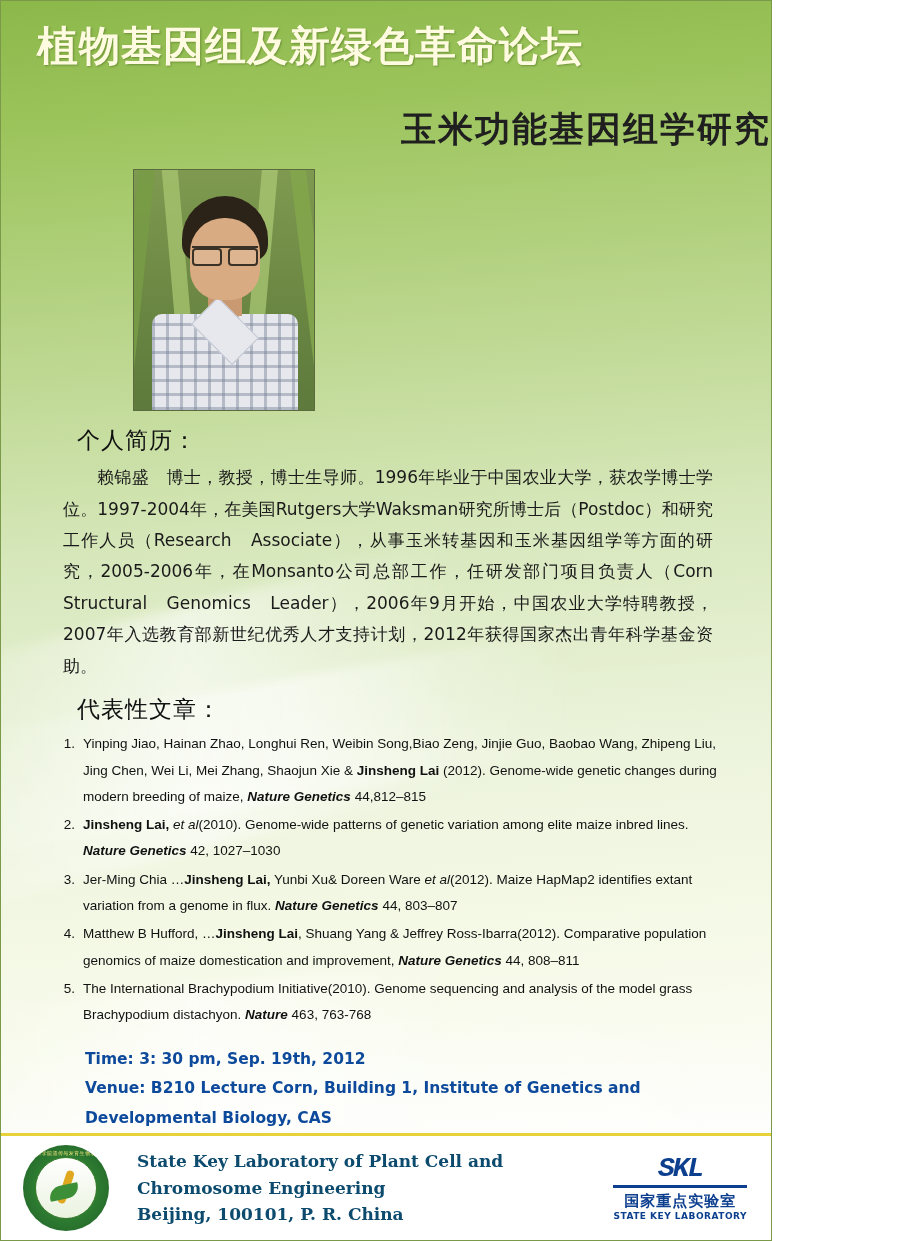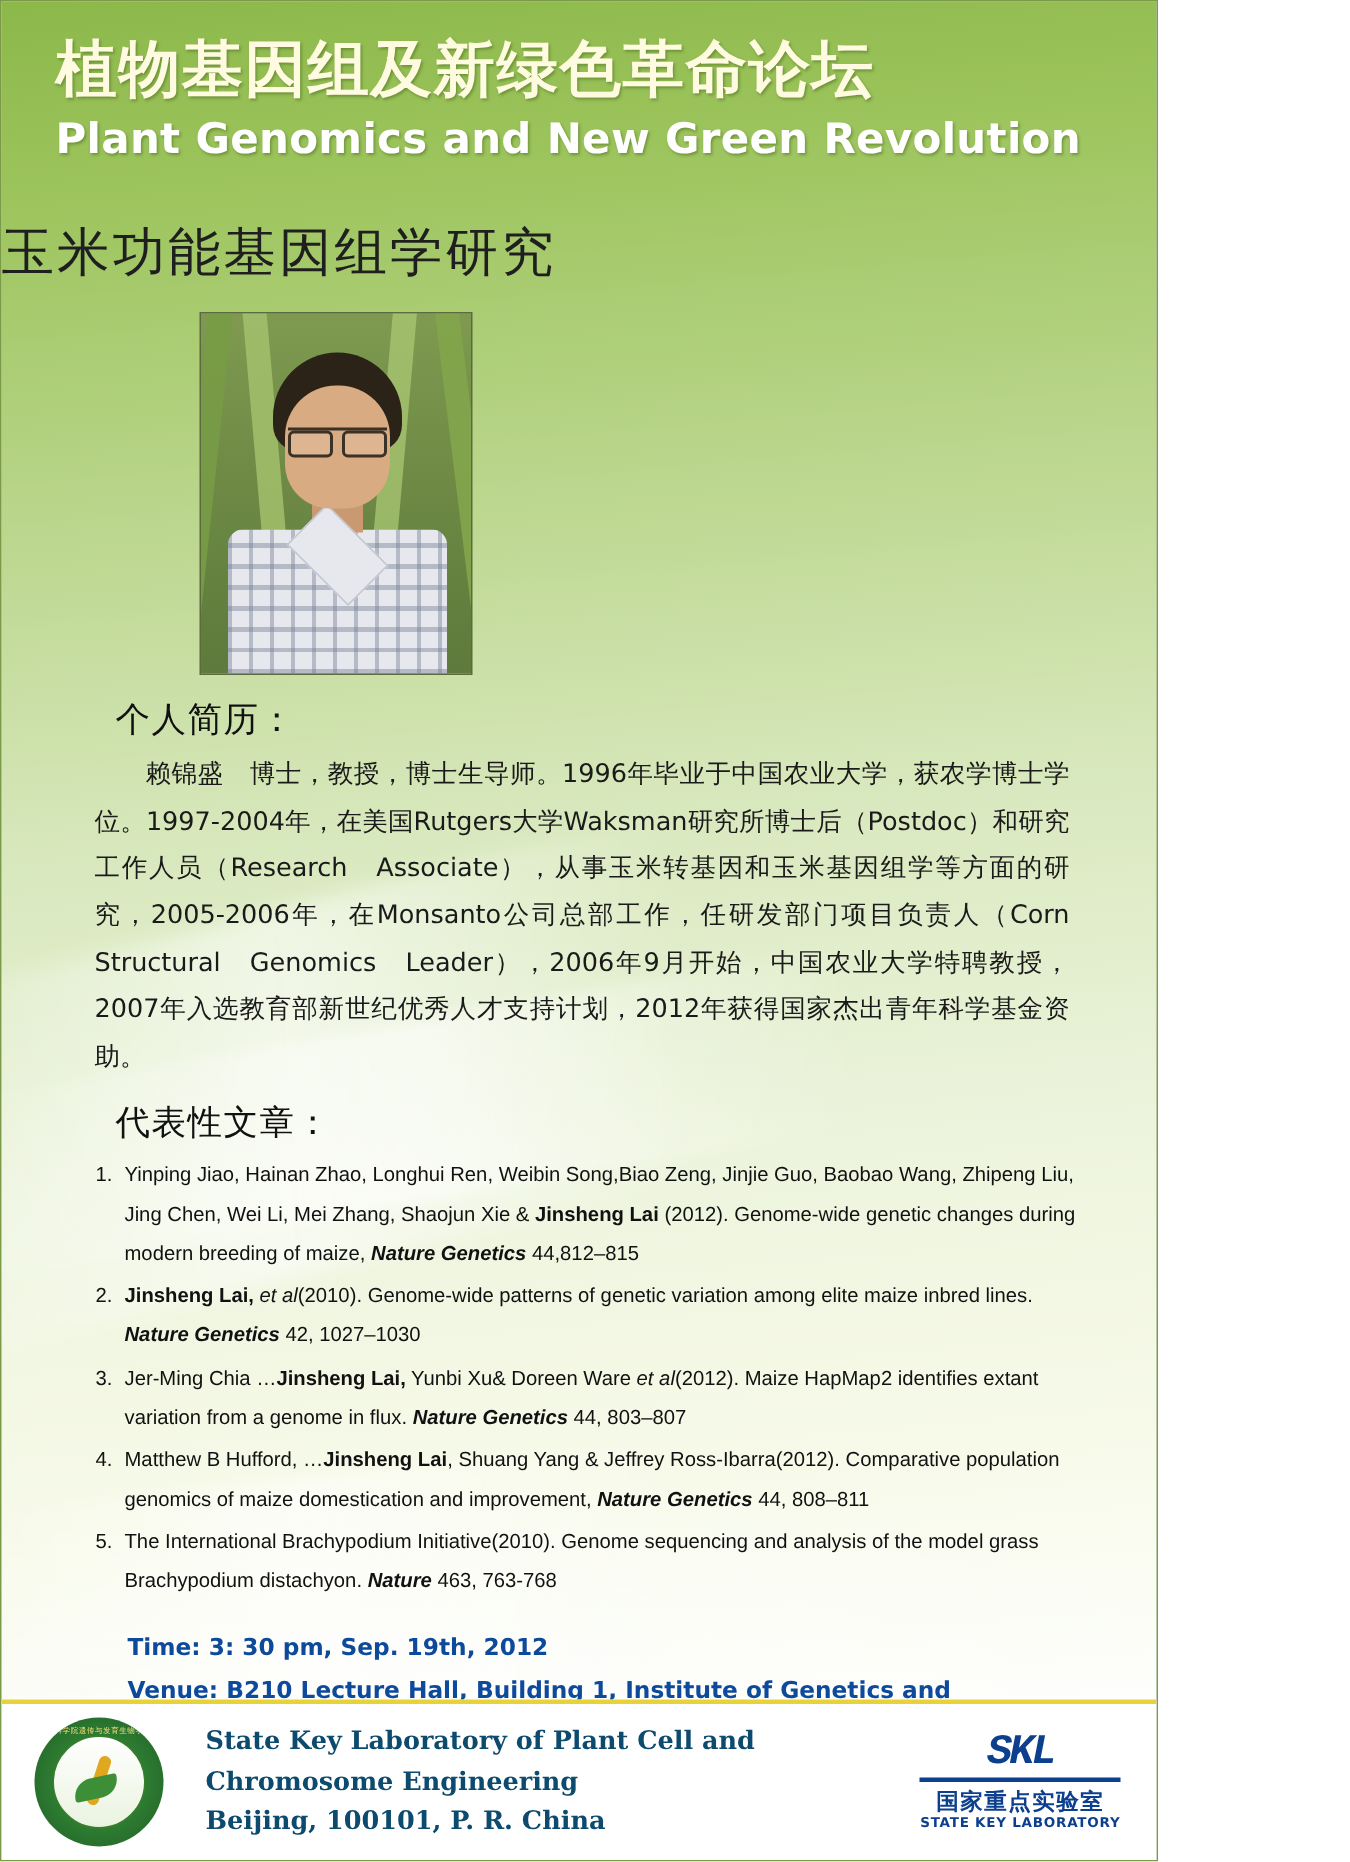--- a/index.html
+++ b/index.html
@@ -68,24 +68,24 @@
     font-weight: bold;
     color: #ffffff;
     margin-top: 6px;
     letter-spacing: 0.2px;
     text-shadow: 1px 1px 2px rgba(60,90,20,0.45);
   }
 
   .talk-title {
     position: relative;
     z-index: 3;
-    text-align: left;
+    text-align: right;
     font-family: "DejaVu Sans", sans-serif;
     font-size: 35px;
-    font-weight: normal;
+    font-weight: bold;
     color: #1f1f1f;
     margin: 30px 0 16px 0;
     letter-spacing: 2px;
   }
 
   .speaker-row {
     position: relative;
     z-index: 3;
     display: flex;
     align-items: flex-start;
@@ -358,21 +358,20 @@
 <body>
 
 <div class="poster">
 
   <div class="sweep sweep-1"></div>
   <div class="sweep sweep-2"></div>
   <div class="sweep sweep-3"></div>
 
   <div class="header">
     <div class="header-cn">植物基因组及新绿色革命论坛</div>
-    <div class="header-en">Plant Genomics and New Green Revolution</div>
   </div>
 
   <div class="talk-title">玉米功能基因组学研究</div>
 
   <div class="speaker-row">
     <div class="portrait">
       <div class="leaf l1"></div>
       <div class="leaf l2"></div>
       <div class="leaf l3"></div>
       <div class="leaf l4"></div>
@@ -407,21 +406,21 @@
         <span class="pub-text"><span>Matthew B Hufford, …</span><b>Jinsheng Lai</b><span>, Shuang Yang &amp; Jeffrey Ross-Ibarra(2012). Comparative population genomics of maize domestication and improvement, </span><span class="jrnl">Nature Genetics</span><span> 44, 808–811</span></span>
       </li>
       <li class="pub-item">
         <span class="pub-num">5.</span>
         <span class="pub-text"><span>The International Brachypodium Initiative(2010). Genome sequencing and analysis of the model grass Brachypodium distachyon. </span><span class="jrnl">Nature</span><span> 463, 763-768</span></span>
       </li>
     </ul>
 
   <div class="event-info">
     <div>Time:  3: 30 pm, Sep. 19th, 2012</div>
-    <div>Venue:  B210 Lecture Hall, Building 1, Institute of Genetics and Developmental Biology, CAS</div>
+    <div>Venue:  B210 Lecture Corn, Building 1, Institute of Genetics and Developmental Biology, CAS</div>
   </div>
 
   <div class="footer">
     <div class="footer-logo">
       <div class="ring-text">中国科学院遗传与发育生物学研究所</div>
       <div class="inner"></div>
       <div class="wheat"></div>
       <div class="leafy"></div>
     </div>
     <div class="footer-text">

